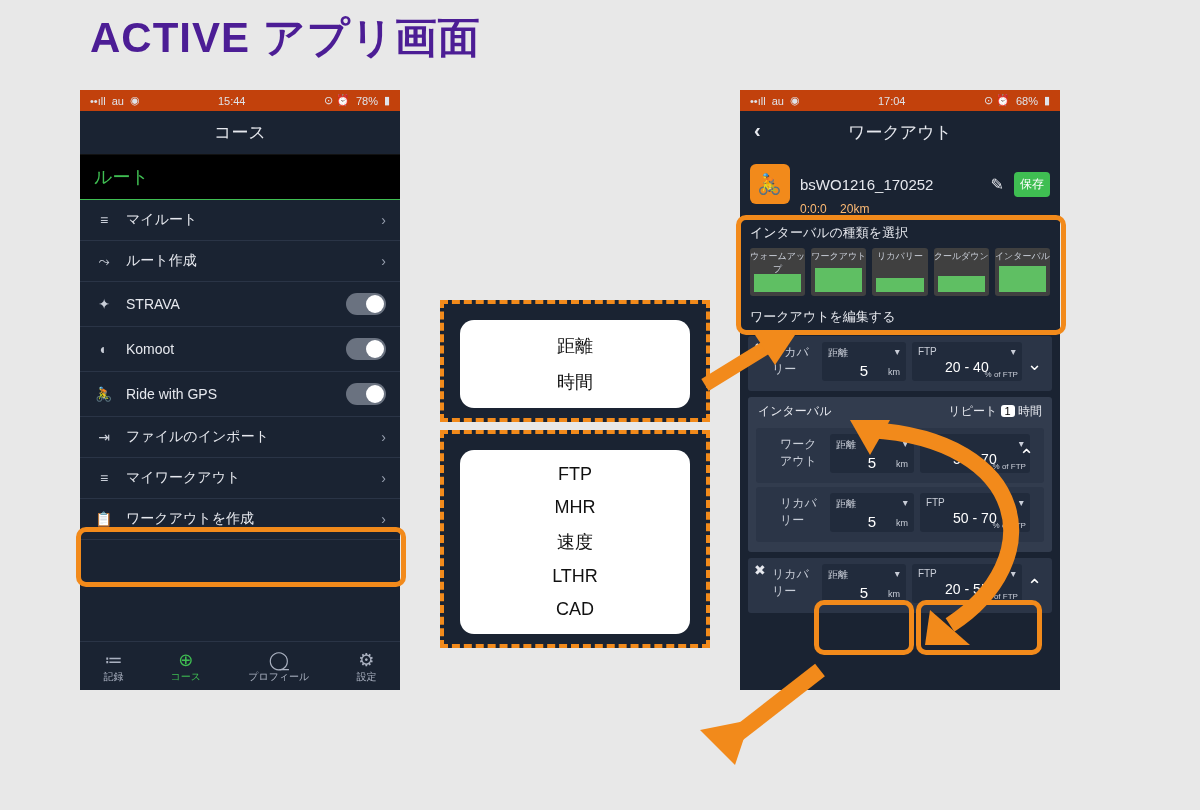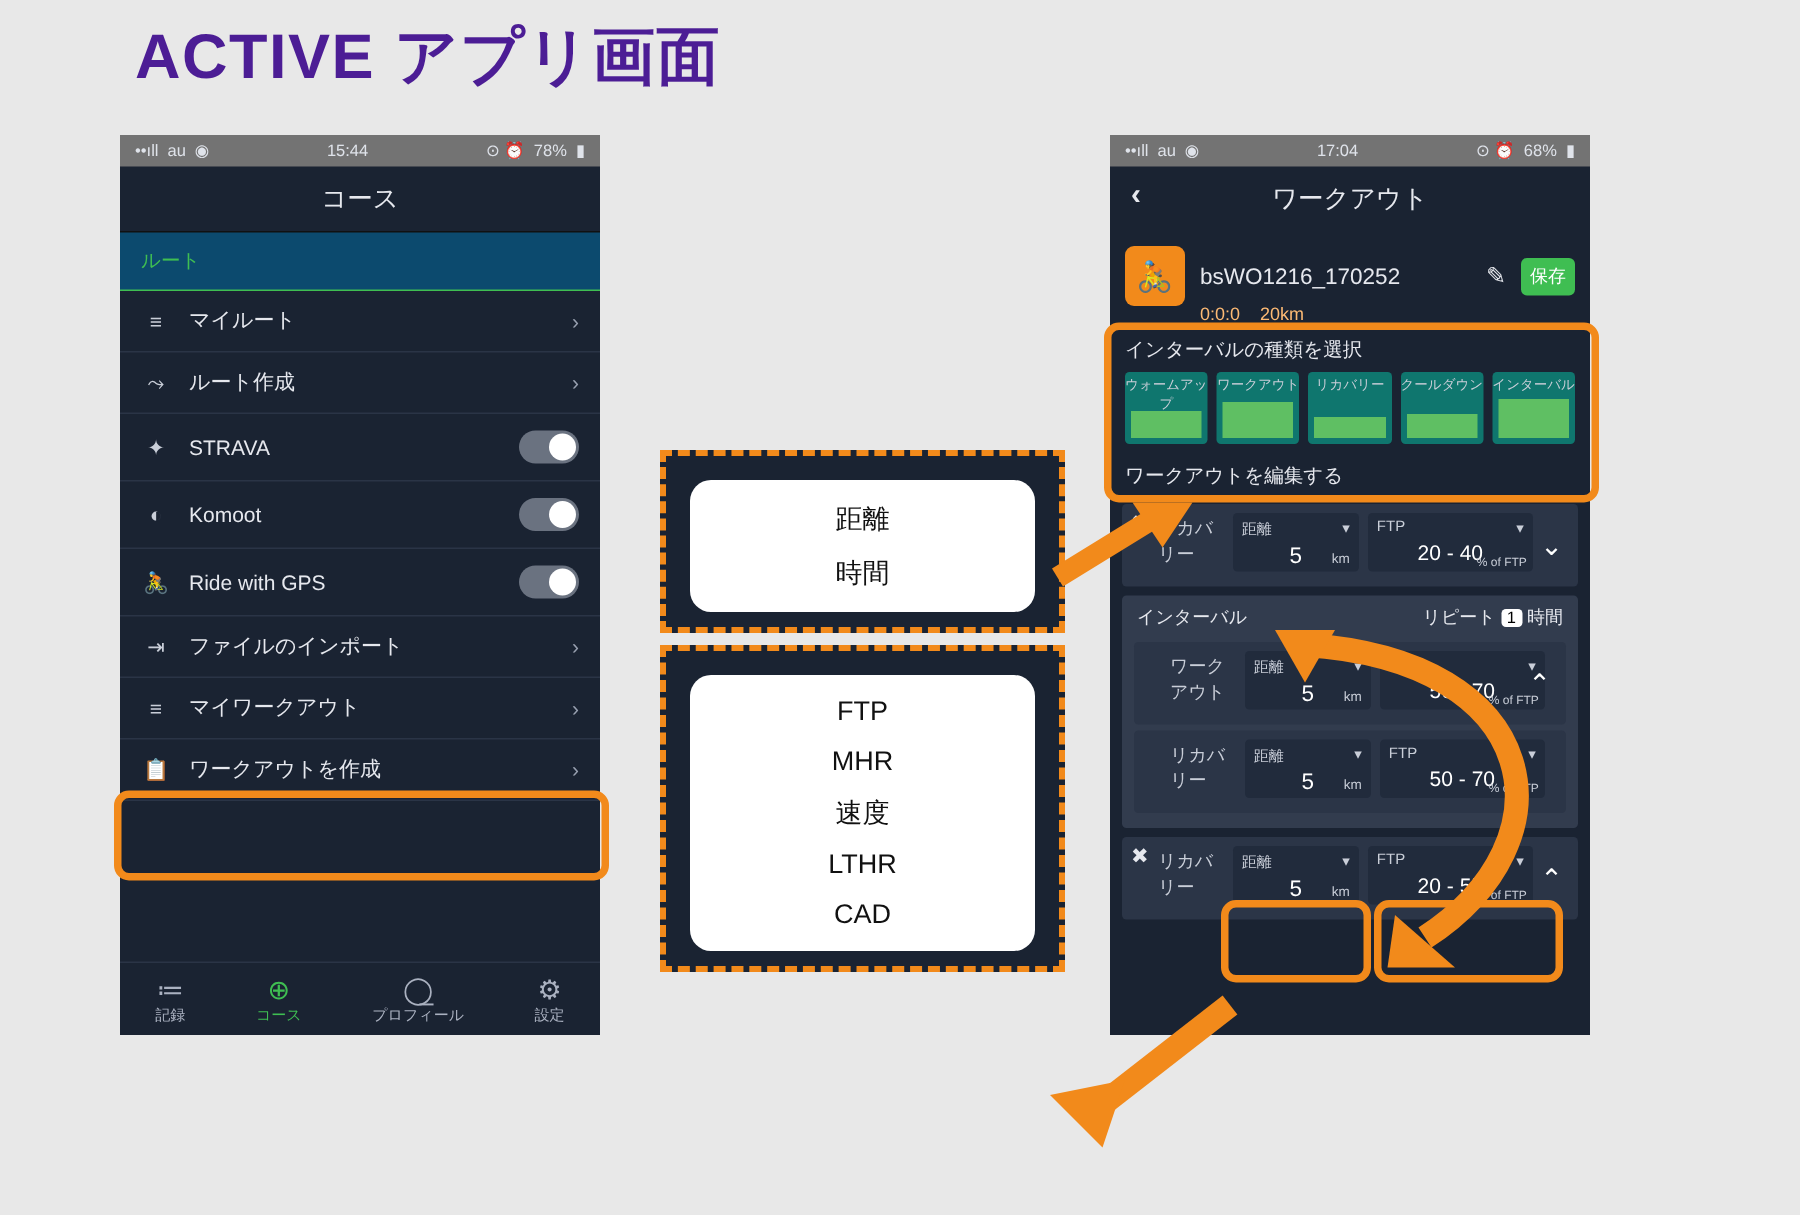--- a/index.html
+++ b/index.html
@@ -28,35 +28,35 @@
     width: 320px;
     background: #1a2332;
     color: #e6e8ee;
     font-size: 14px;
   }
   .phone.left  { top: 90px;  left: 80px; height: 600px; }
   .phone.right { top: 90px;  left: 740px; height: 600px; }
   .statusbar {
     display: flex; justify-content: space-between; align-items: center;
     padding: 4px 10px; font-size: 11px; color: #dfe3ea;
-    background: #737373;
+    background: #c2410c;
   }
   .sb-left, .sb-right { display: flex; gap: 6px; align-items: center; }
   .navbar {
     text-align: center; padding: 10px; font-size: 17px; font-weight: 500;
     position: relative;
   }
   .navbar .back {
     position: absolute; left: 14px; top: 8px; font-size: 20px; font-weight: 700;
   }
   .section-hdr {
-    background: #0c4a6e;
+    background: #000000;
     color: #3fbe52;
     padding: 10px 14px;
-    font-size: 13px;
+    font-size: 18px;
     border-top: 1px solid #111;
     border-bottom: 1px solid #3fbe52;
   }
   .row {
     display: flex; align-items: center; gap: 12px;
     padding: 11px 14px; border-bottom: 1px solid #2a3446;
   }
   .row .ico { width: 20px; text-align: center; color: #c9ced8; }
   .row .lbl { flex: 1; color: #e6e8ee; }
   .row .chev { color: #98a0b0; }
@@ -103,21 +103,21 @@
   }
   .wo-head .name { flex: 1; font-size: 15px; color:#e6e8ee; }
   .wo-head .edit { color:#e6e8ee; font-size:16px; }
   .wo-head .save {
     background:#3fbe52; color:#fff; border-radius:4px; padding:4px 6px; font-size:12px;
   }
   .sub { font-size: 12px; color: #fdba74; padding-left: 60px; margin-top:-6px; }
   .itype { padding: 8px 10px 2px; color:#e6e8ee; font-size:13px; }
   .chips { display:flex; gap:6px; padding: 4px 10px 8px; }
   .chip {
-    flex:1; background:#0f766e; height:48px; border-radius:3px; position:relative;
+    flex:1; background:#404040; height:48px; border-radius:3px; position:relative;
     font-size:9px; color:#c9ced8; text-align:center; padding-top:2px;
   }
   .chip .bar { position:absolute; bottom:4px; left:4px; right:4px; background:#5fbf63; }
   .editlbl { padding: 4px 10px; font-size: 13px; color:#e6e8ee; }
 
   .card {
     margin: 6px 8px; background:#2b3547; border-radius:3px; position:relative;
     padding: 6px 8px 10px 8px; color:#e6e8ee;
   }
   .card .close { position:absolute; left:6px; top:4px; font-size:14px; color:#e6e8ee; }

